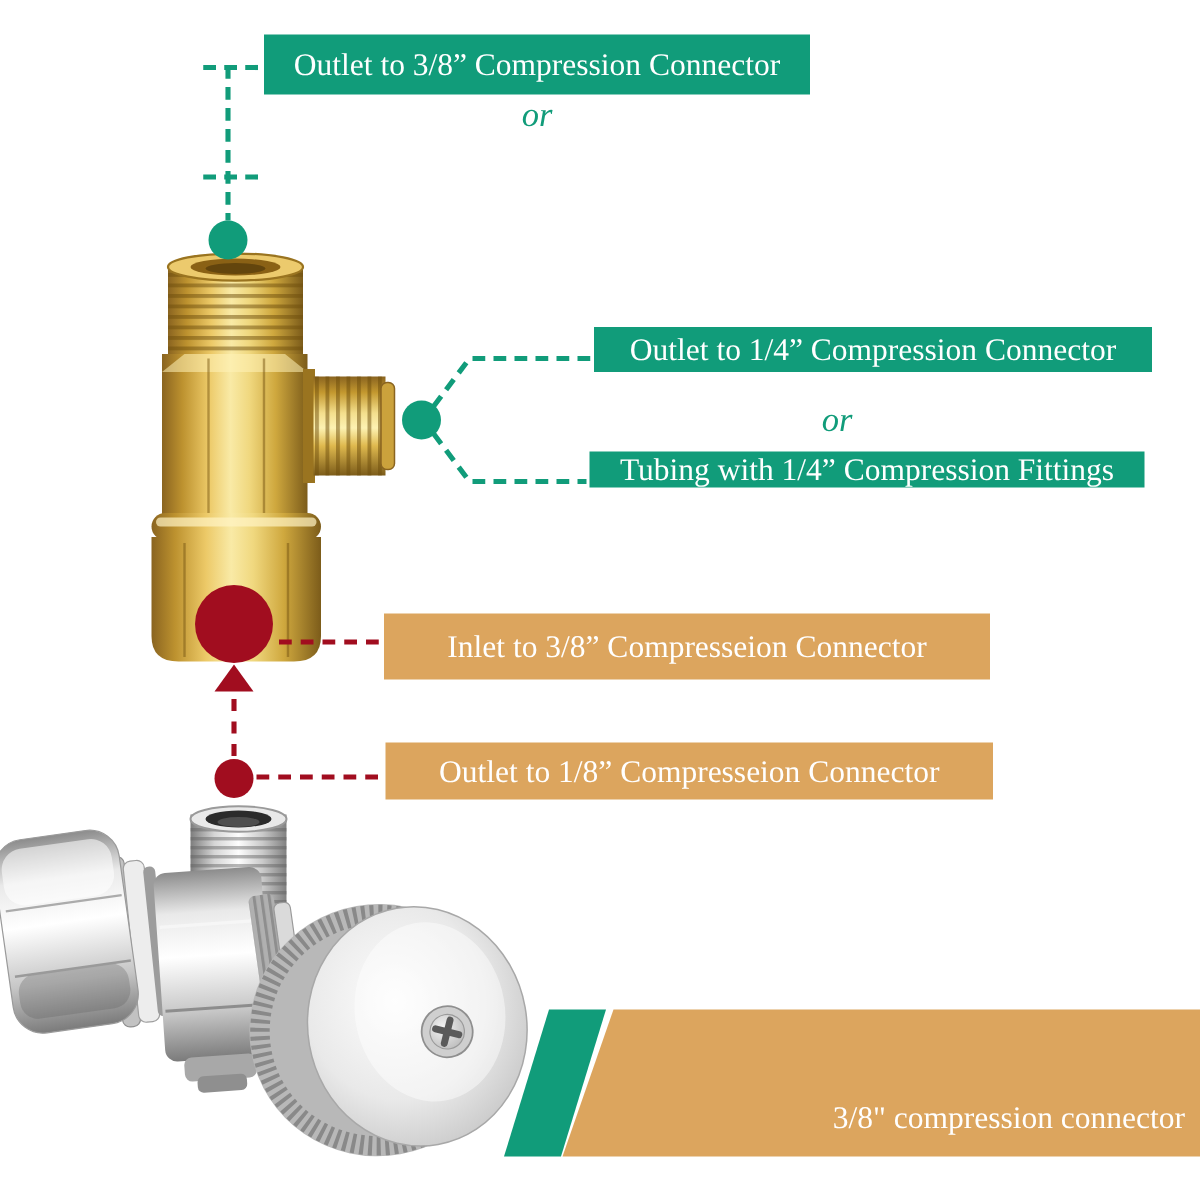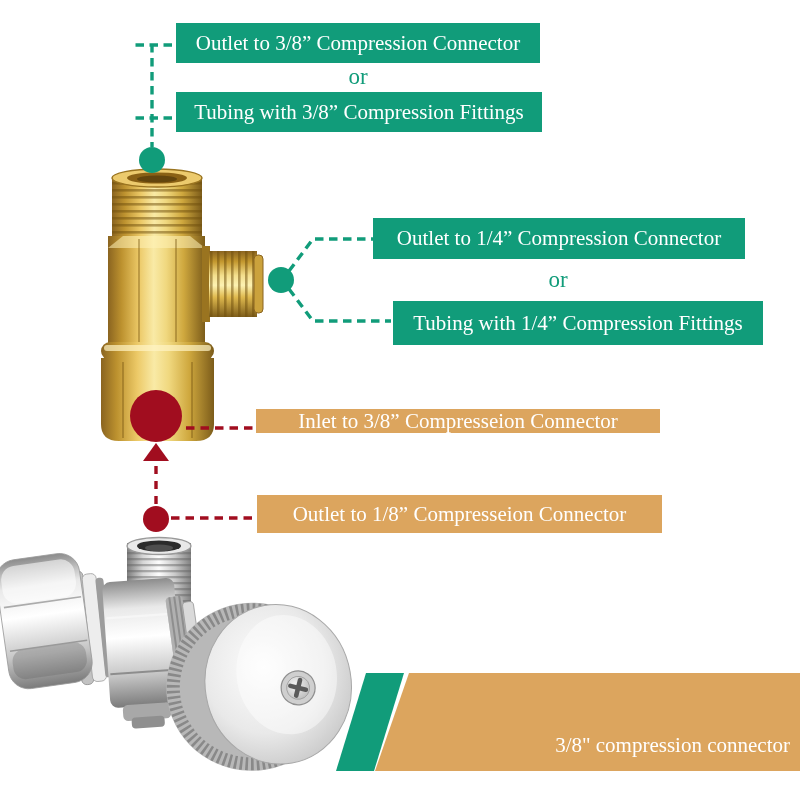--- a/index.html
+++ b/index.html
@@ -4,21 +4,21 @@
 <style>
   html,body{margin:0;padding:0;background:#fff;}
   .stage{position:relative;width:800px;height:800px;background:#fff;overflow:hidden;
          font-family:"Liberation Serif", serif;}
   .abs{position:absolute;}
   .banner{display:flex;align-items:center;justify-content:center;
           color:var(--white,#fff);font-size:21px;white-space:nowrap;}
   .banner.teal{background:var(--teal,#119C7A);}
   .banner.tan{background:var(--tan,#DCA55E);}
   .or-word{display:flex;align-items:center;justify-content:center;
-           color:var(--teal,#119C7A);font-size:23px;}
+           color:var(--teal,#119C7A);font-size:23px;font-style:italic;}
   .footer-title{color:var(--white,#fff);font-size:40px;text-align:center;white-space:nowrap;}
   .footer-sub{color:var(--white,#fff);font-size:21px;text-align:right;white-space:nowrap;}
   svg{display:block;}
 </style>
 </head>
 <body>
 
 <div class="stage">
 
   <svg class="abs" style="left:0;top:0;" width="800" height="800" viewBox="0 0 800 800">
@@ -177,24 +177,23 @@
     <circle cx="156" cy="416" r="26" style="fill:var(--red,#A10D1F)"></circle>
     <polygon points="156,443 143,461 169,461" style="fill:var(--red,#A10D1F)"></polygon>
     <circle cx="156" cy="519" r="13" style="fill:var(--red,#A10D1F)"></circle>
 
     <polygon points="366,673 404,673 374,771 336,771" style="fill:var(--teal,#119C7A)"></polygon>
     <polygon points="409,673 800,673 800,771 375,771" style="fill:var(--tan,#DCA55E)"></polygon>
   </svg>
 
   <div class="abs banner teal" style="left:176px;top:23px;width:364px;height:40px;">Outlet to 3/8” Compression Connector</div>
   <div class="abs or-word" style="left:176px;top:62px;width:364px;height:30px;">or</div>
-  <div class="abs banner teal" style="left:176px;top:92px;width:366px;height:40px;">Tubing with 3/8” Compression Fittings</div>
 
-  <div class="abs banner teal" style="left:373px;top:218px;width:372px;height:41px;">Outlet to 1/4” Compression Connector</div>
+  <div class="abs banner teal" style="left:396px;top:218px;width:372px;height:30px;">Outlet to 1/4” Compression Connector</div>
   <div class="abs or-word" style="left:393px;top:260px;width:330px;height:40px;">or</div>
-  <div class="abs banner teal" style="left:393px;top:301px;width:370px;height:44px;">Tubing with 1/4” Compression Fittings</div>
+  <div class="abs banner teal" style="left:393px;top:301px;width:370px;height:24px;">Tubing with 1/4” Compression Fittings</div>
 
-  <div class="abs banner tan" style="left:256px;top:409px;width:404px;height:24px;">Inlet to 3/8” Compresseion Connector</div>
+  <div class="abs banner tan" style="left:256px;top:409px;width:404px;height:44px;">Inlet to 3/8” Compresseion Connector</div>
   <div class="abs banner tan" style="left:257px;top:495px;width:405px;height:38px;">Outlet to 1/8” Compresseion Connector</div>
 
   <div class="abs footer-sub" style="left:420px;top:733px;width:370px;">3/8" compression connector</div>
 
 </div>
 
 </body></html>

